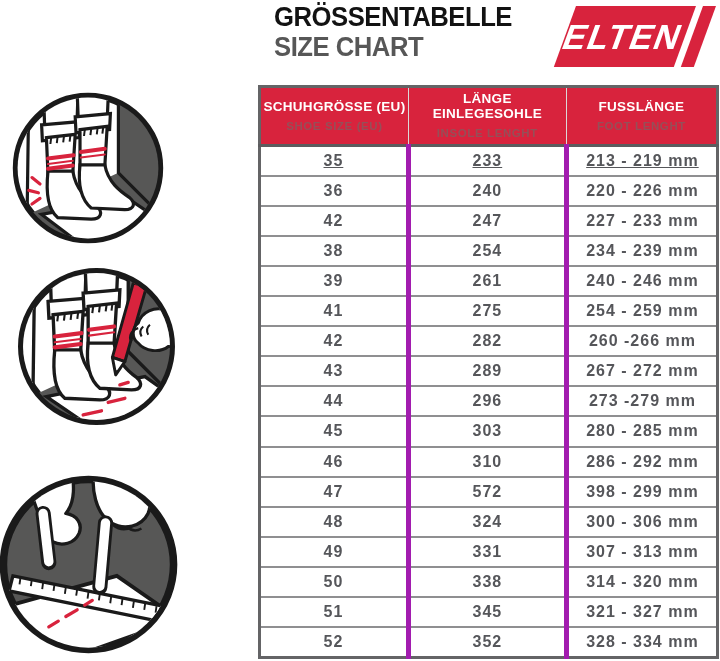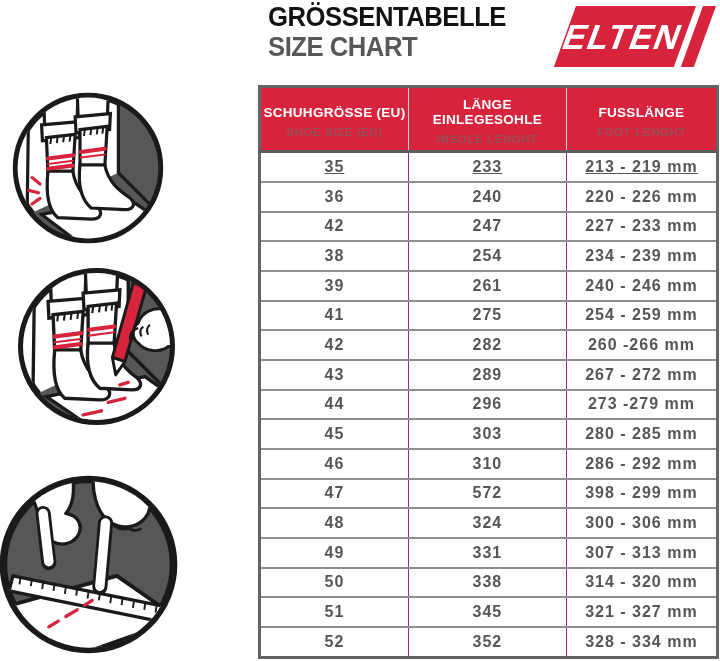--- a/index.html
+++ b/index.html
@@ -10,21 +10,21 @@
   }
 
   
   .illus{position:absolute;margin:0;padding:0;}
   .illus svg{display:block;width:100%;height:100%;}
   #illus-1{left:8px;  top:88px;  width:160px;height:160px;}
   #illus-2{left:13px; top:263px; width:167px;height:167px;}
   #illus-3{left:-6px; top:470px; width:189px;height:189px;}
 
   
-  .titles{position:absolute;left:268px;top:2px;}
+  .titles{position:absolute;left:274px;top:2px;}
   .titles h1,.titles h2{
     margin:0;font-weight:700;font-size:27px;line-height:1.12;
     letter-spacing:-.5px;transform:scaleX(.95);transform-origin:left center;
     white-space:nowrap;
   }
   .titles h1{color:#121212;}
   .titles h2{color:#575757;}
 
   
   .logo{
@@ -44,30 +44,30 @@
 
   
   .table-wrap{position:absolute;left:258px;top:85px;width:461px;height:574px;}
   table.size{
     width:100%;height:100%;border-collapse:collapse;table-layout:fixed;
     border:3px solid #646466;
   }
   col.c1{width:32.5%;} col.c2{width:34.5%;} col.c3{width:33%;}
   thead th{
     background:#d8233d;height:50px;vertical-align:middle;
-    border-left:1px solid #dcd8d8;padding:8px 0 4px 0;
+    border-left:1px solid #dcd8d8;padding:2px 0 4px 0;
   }
   thead th:first-child{border-left:none;}
   thead tr{border-bottom:3px solid #5c5c5e;}
   .th-de{color:#ffffff;font-size:13.5px;font-weight:700;letter-spacing:.3px;}
   .th-en{color:#964f58;font-size:11.5px;font-weight:700;letter-spacing:.6px;margin-top:6px;}
   tbody td{
     text-align:center;vertical-align:middle;
     color:#55565a;font-weight:700;font-size:16px;letter-spacing:1px;
-    border-left:1px solid #a21caf;border-top:2px solid #8f8f91;
+    border-left:5px solid #a21caf;border-top:2px solid #8f8f91;
     background:#ffffff;
   }
   tbody tr:first-child td{border-top:none;text-decoration:underline;}
   tbody td:first-child{border-left:none;}
 </style>
 </head>
 <body>
 
 <header class="titles">
   <h1>GRÖSSENTABELLE</h1>

